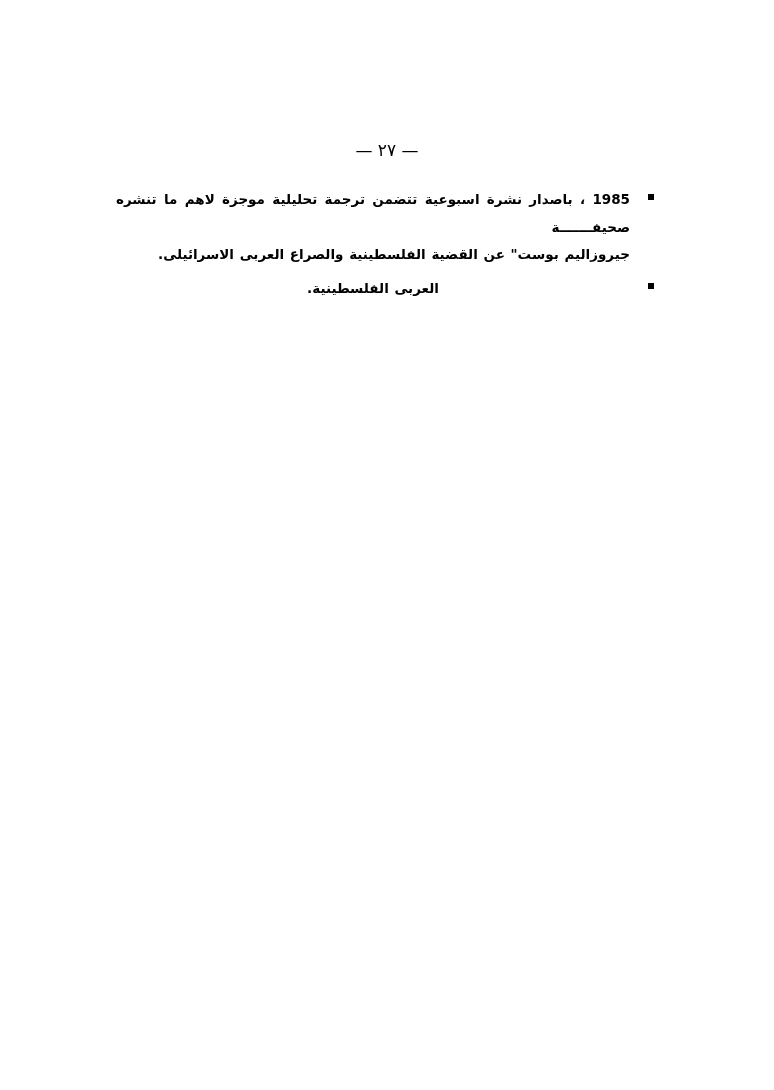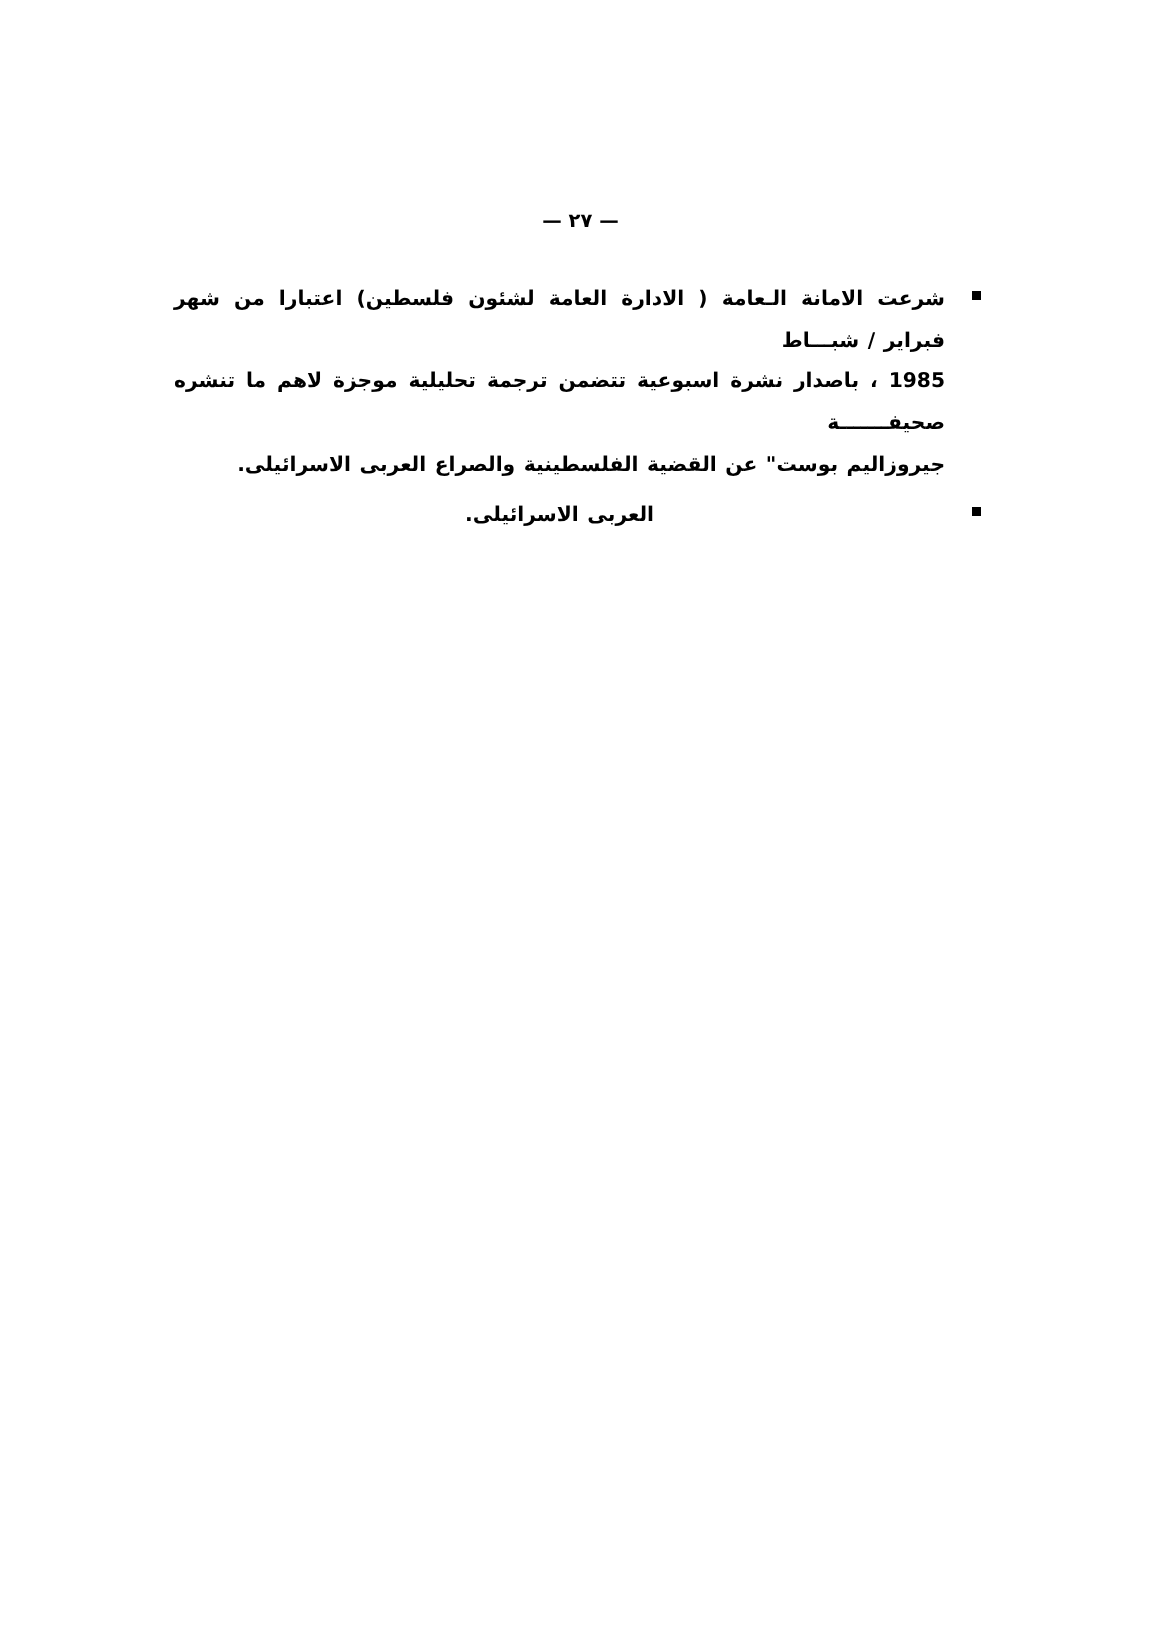--- a/index.html
+++ b/index.html
@@ -24,22 +24,22 @@
     height: 1090px;
     background: #ffffff;
   }
 
   .page-number {
     position: absolute;
     top: 140px;
     left: 0;
     width: 774px;
     text-align: center;
-    font-size: 13px;
-    font-weight: 700;
+    font-size: 17px;
+    font-weight: 400;
     letter-spacing: 2px;
     direction: rtl;
   }
 
   .content {
     position: absolute;
     top: 186px;
     right: 118px;
     width: 540px;
     direction: rtl;
@@ -92,27 +92,26 @@
 
 <div class="page">
 
   <div class="page-number">— ٢٧ —</div>
 
   <div class="content">
 
     <div class="bullet-item">
       <span class="bullet-marker"></span>
       <div class="para-text">
-        <span class="line stretch">شرعت الامانة الـعامة ( الادارة العامة لشئون فلسطين) اعتبارا من شهر فبراير / شبـــاط</span>
         <span class="line stretch">1985 ، باصدار نشرة اسبوعية تتضمن ترجمة تحليلية موجزة لاهم ما تنشره صحيفـــــــة</span>
         <span class="line">جيروزاليم بوست" عن القضية الفلسطينية والصراع العربى الاسرائيلى.</span>
       </div>
     </div>
 
     <div class="bullet-item">
       <span class="bullet-marker"></span>
       <div class="para-text">
-        <span class="line last-line">العربى الاسرائيلى.</span>
+        <span class="line last-line">العربى الفلسطينية.</span>
       </div>
     </div>
 
   </div>
 </div>
 
 </body></html>

